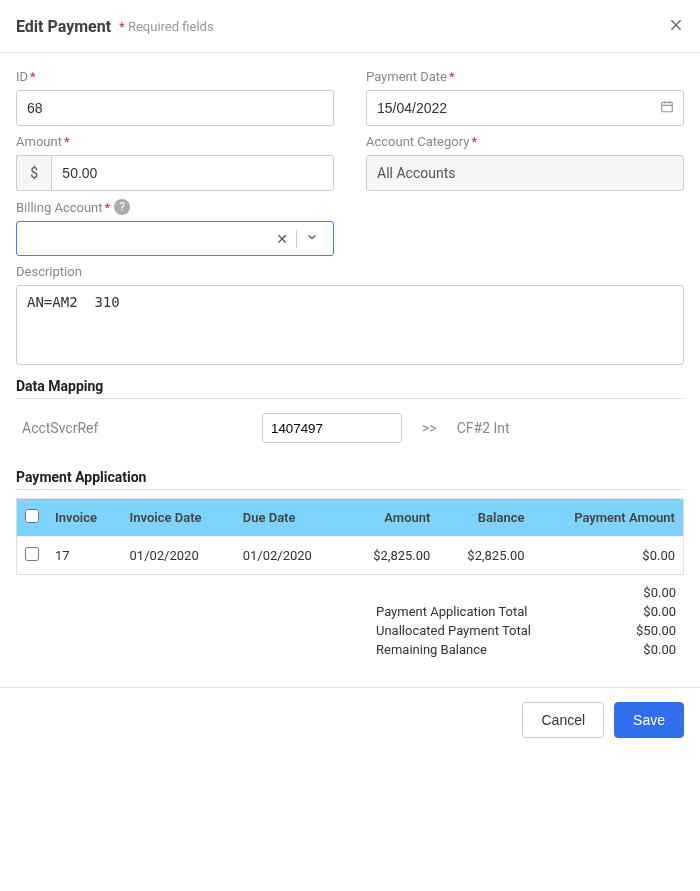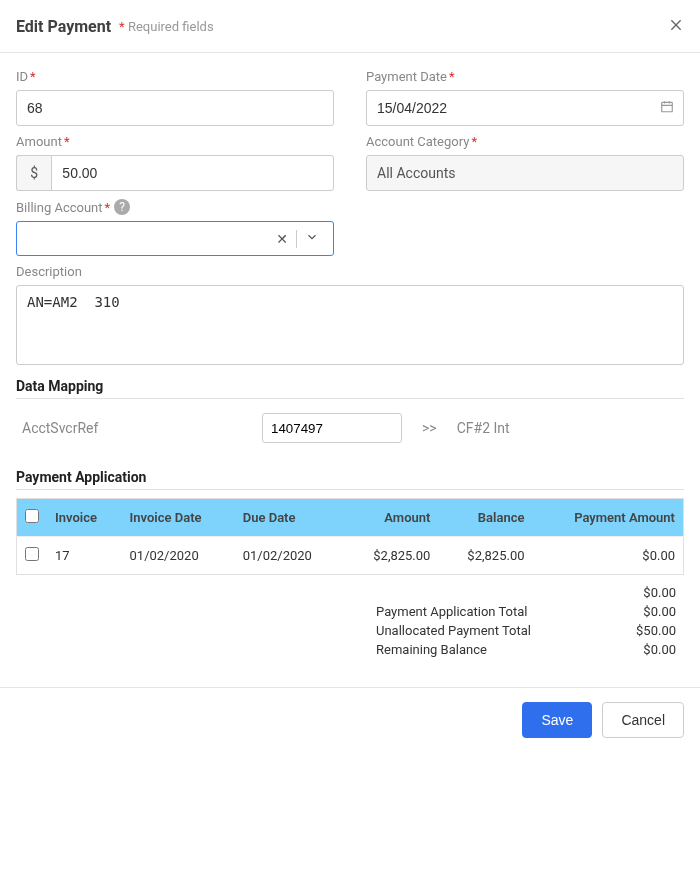--- a/index.html
+++ b/index.html
@@ -200,15 +200,15 @@
       <div class="totals-row">
           <span class="tlabel">Remaining Balance</span>
           <span class="tval">$0.00</span>
         </div>
     </div>
   </div>
 
 </div>
 
 <div class="footer">
+  <button class="btn btn-cancel">Cancel</button>
   <button class="btn btn-save">Save</button>
-  <button class="btn btn-cancel">Cancel</button>
 </div>
 
 </body></html>

